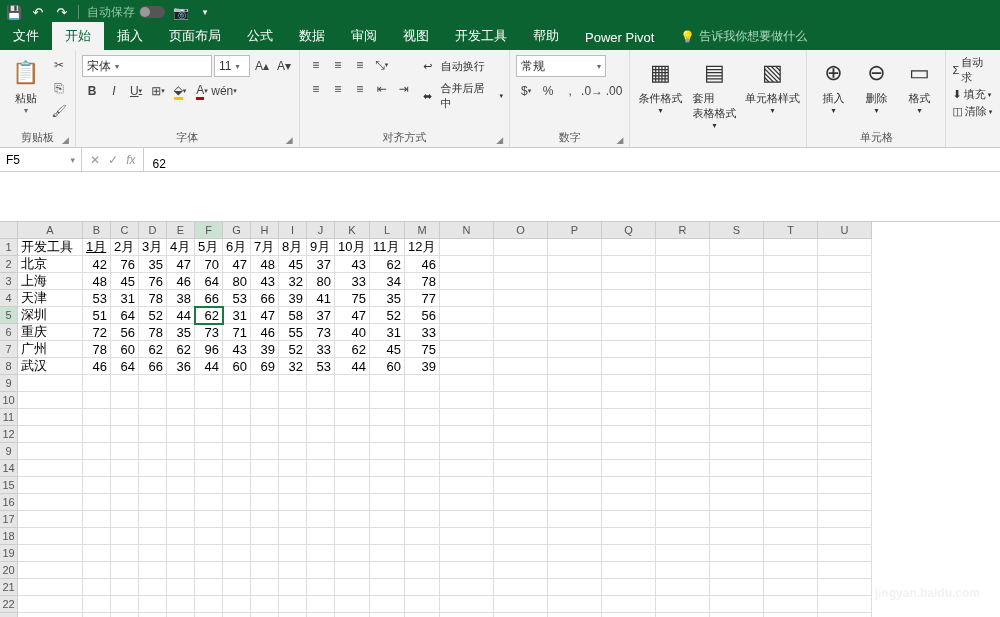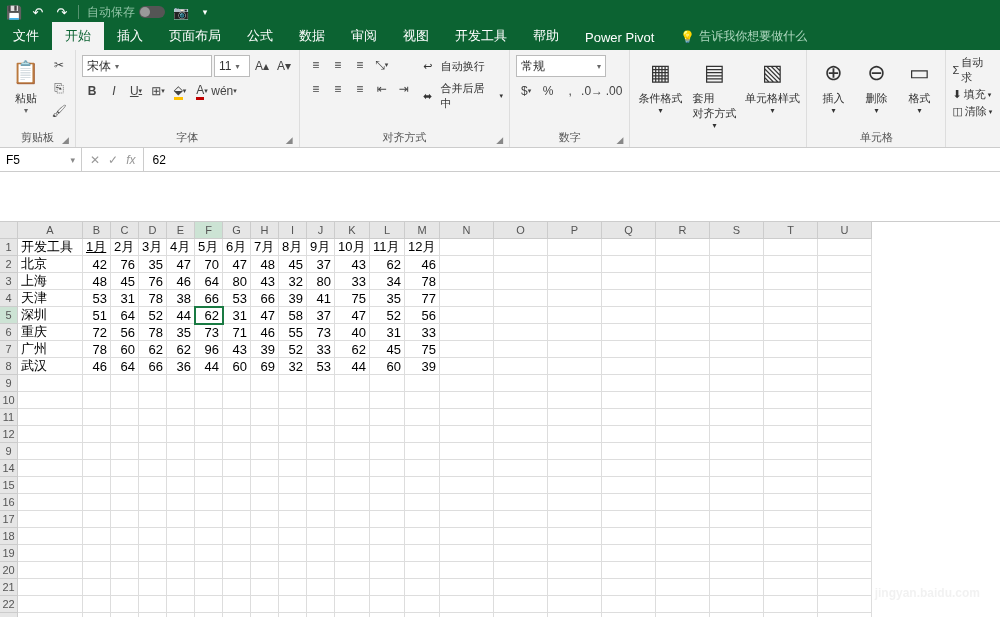--- a/index.html
+++ b/index.html
@@ -27,21 +27,21 @@
 .ribbon .bigbtn { display: flex; flex-direction: column; align-items: center; justify-content: center; width: 40px; cursor: pointer; padding-top: 4px; }
 .ribbon .bigbtn .ic { font-size: 22px; height: 32px; display: flex; align-items: center; }
 .ribbon .bigbtn .lbl { font-size: 11px; margin-top: 2px; }
 .ribbon .col { display: flex; flex-direction: column; gap: 3px; padding-top: 2px; }
 .ribbon .btnrow { display: flex; gap: 2px; align-items: center; }
 .ribbon .minibtn { width: 20px; height: 20px; display: flex; align-items: center; justify-content: center; cursor: pointer; font-size: 12px; color: #444; }
 .ribbon .combo { border: 1px solid #bbb; background: #fff; height: 22px; display: flex; align-items: center; padding: 0 4px; font-size: 12px; }
 .ribbon .combo .arrow { margin-left: 4px; font-size: 8px; color: #666; }
 .ribbon .iconbox { width: 22px; height: 22px; display: flex; align-items: center; justify-content: center; }
 
-.namebox-bar { height: 24px; border-bottom: 1px solid #ccc; display: flex; align-items: center; background: #fff; }
+.namebox-bar { height: 24px; border-bottom: 1px solid #ccc; display: flex; align-items: flex-end; background: #fff; }
 .namebox { width: 82px; border-right: 1px solid #ccc; padding: 0 6px; font-size: 12px; height: 100%; display: flex; align-items: center; }
 .namebox .arrow { margin-left: auto; font-size: 9px; color: #888; }
 .fx-buttons { display: flex; align-items: center; gap: 8px; padding: 0 8px; color: #999; border-right: 1px solid #ccc; height: 100%; }
 .fx-buttons span { cursor: pointer; font-size: 12px; }
 .formula-bar { flex: 1; padding: 0 8px; font-size: 12px; }
 
 .formula-expand { height: 50px; border-bottom: 1px solid #ccc; background: #fff; }
 
 .sheet { display: flex; font-family: SimSun, serif; font-size: 13px; }
 .rowheads { width: 18px; background: #e6e6e6; border-right: 1px solid #ccc; }
@@ -206,21 +206,21 @@
   <div class="group">
     <div class="body">
       <div class="bigbtn" style="width:48px;">
           <div class="ic">▦</div>
           <div class="lbl">条件格式</div>
           <div style="font-size:8px;">▾</div>
         </div>
       <div class="bigbtn" style="width:54px;">
           <div class="ic">▤</div>
           <div class="lbl" style="white-space:pre-line;">套用
-对齐方式</div>
+表格格式</div>
           <div style="font-size:8px;">▾</div>
         </div>
       <div class="bigbtn" style="width:56px;">
           <div class="ic">▧</div>
           <div class="lbl">单元格样式</div>
           <div style="font-size:8px;">▾</div>
         </div>
     </div>
   </div>
 

